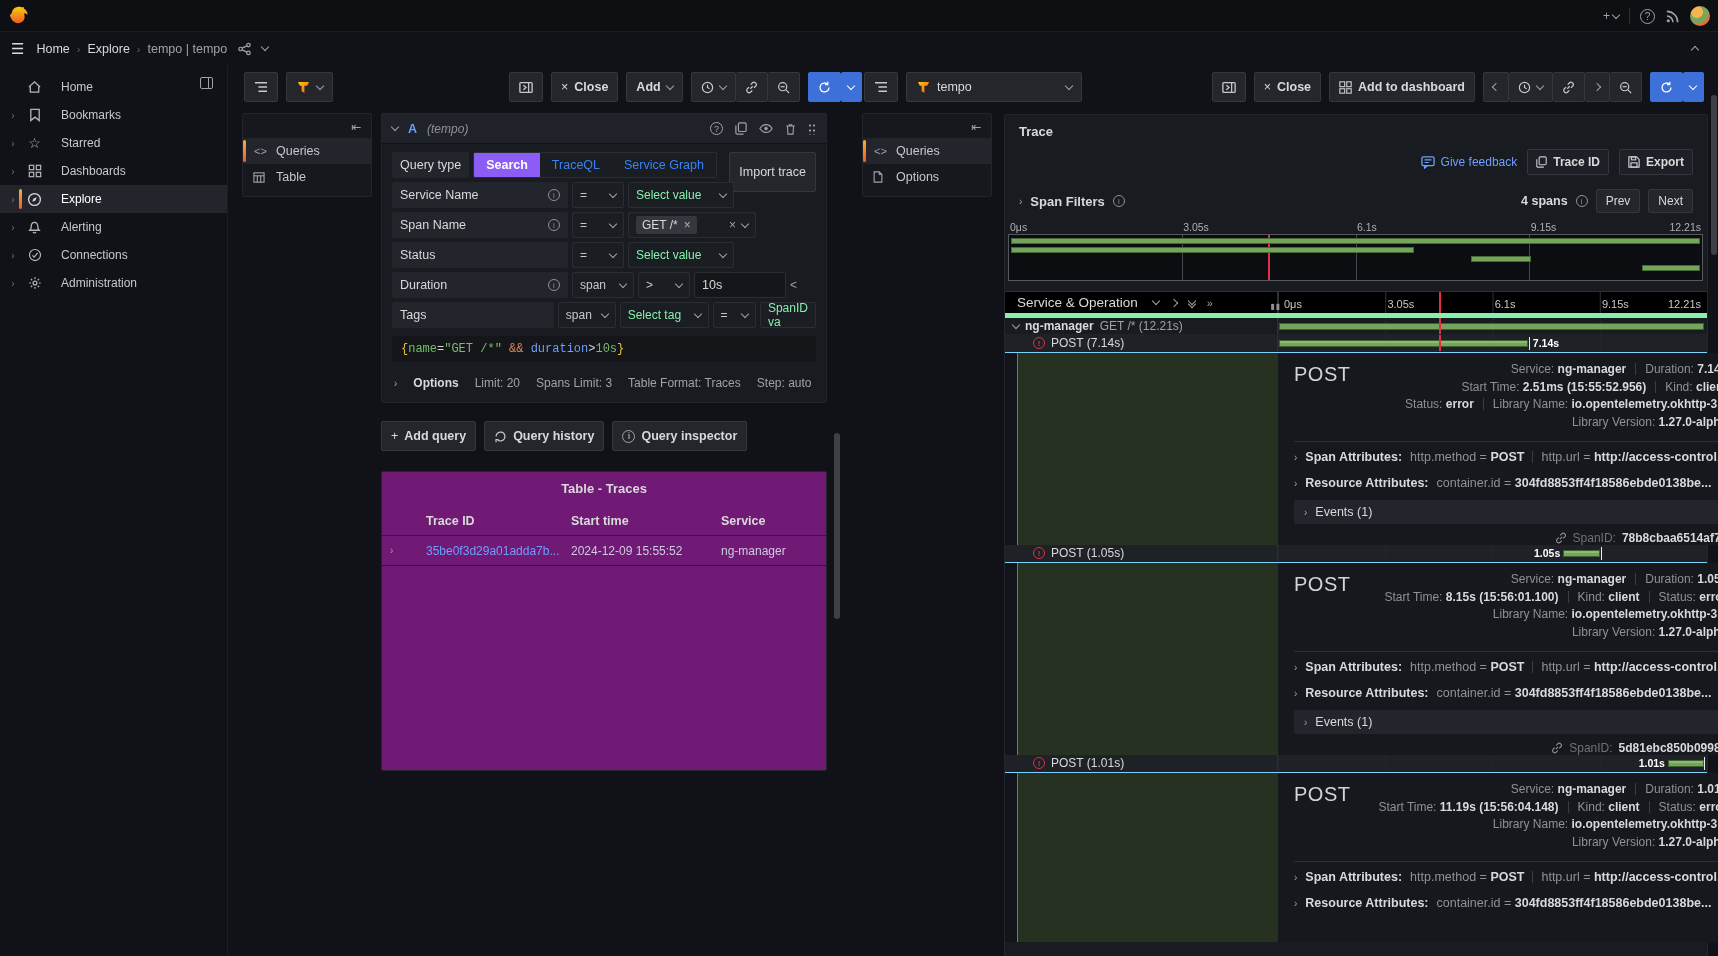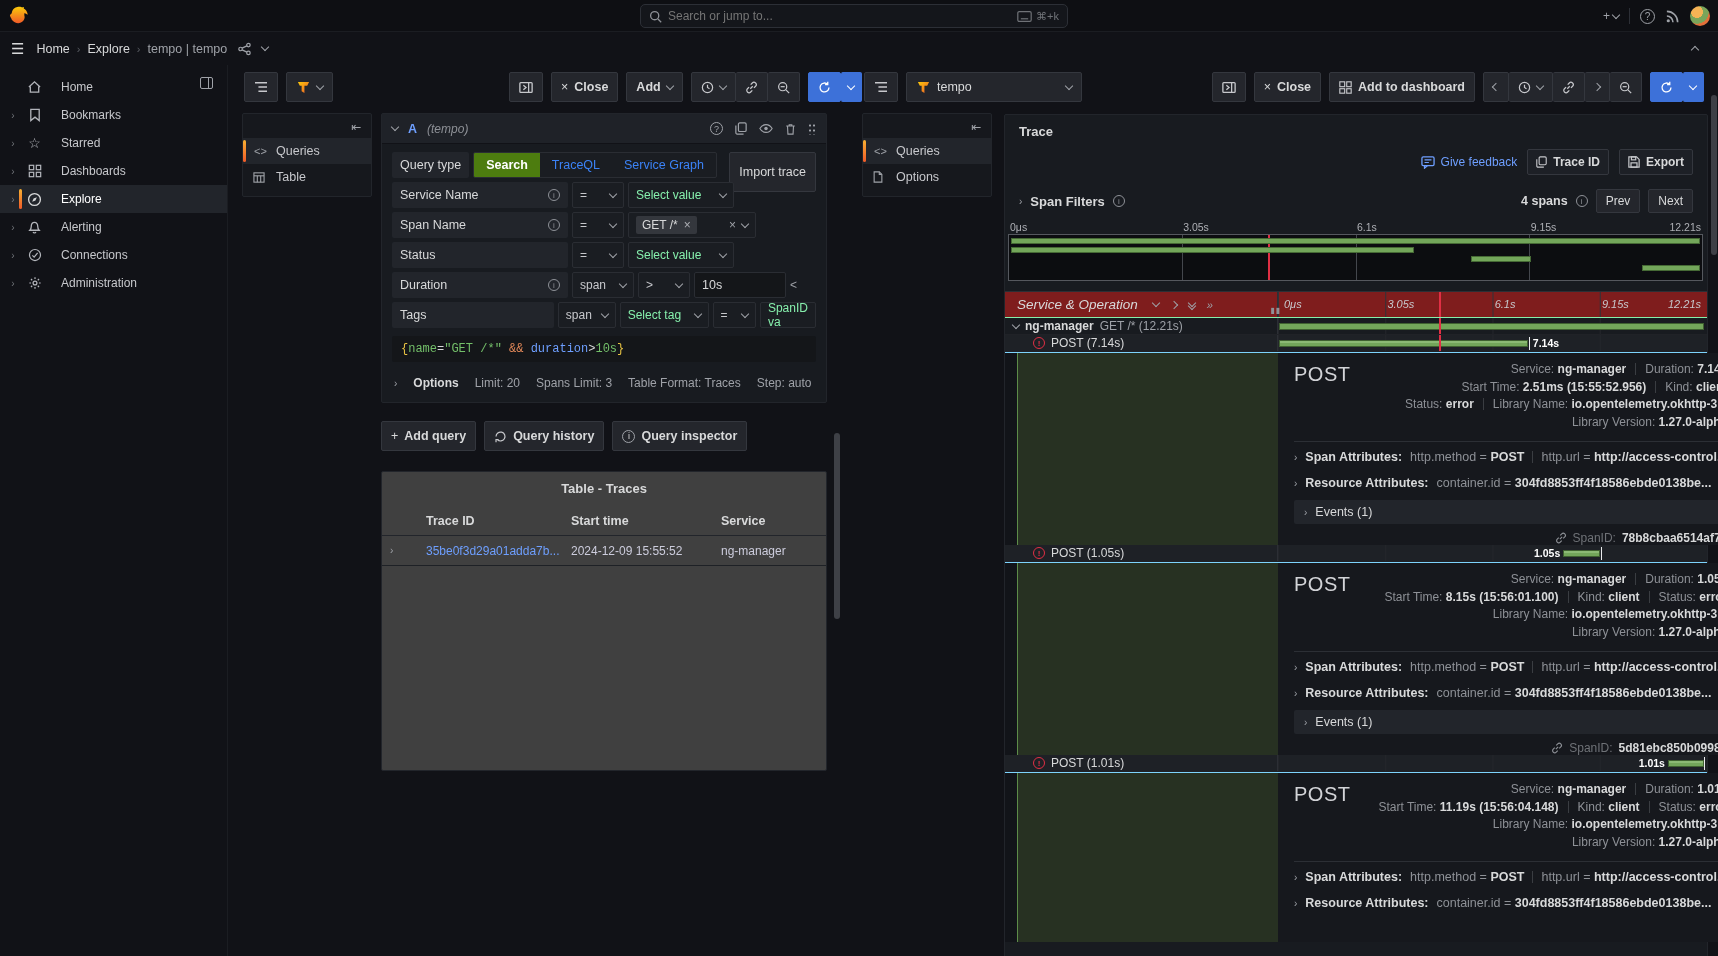--- a/index.html
+++ b/index.html
@@ -82,35 +82,35 @@
   .qrow { display:flex; margin-bottom:4px; height:26px; }
   .flabel { background:#22252b; border-radius:2px; display:flex; align-items:center; padding:0 8px; color:#d8d9da; font-size:12.5px; }
   .flabel.wide { width:176px; margin-right:4px; }
   .flabel .info { margin-left:auto; }
   .info { width:12px; height:12px; border:1px solid #8e9197; border-radius:50%; color:#8e9197; font-size:8px; display:inline-flex; align-items:center; justify-content:center; flex:none; }
   .ctrl { background:#1a1d22; border:1px solid #2a2d33; border-radius:2px; display:flex; align-items:center; gap:6px; padding:0 7px; color:#c7c8cc; margin-right:4px; }
   .ctrl .ph { color:#86efac; }
   .ctrl .cv { color:#9fa2a8; }
   .radio-group { display:flex; background:#1a1d22; border:1px solid #2a2d33; border-radius:2px; overflow:hidden; }
   .radio { padding:0 12px; display:flex; align-items:center; color:#3b82f6; font-size:12.5px; cursor:pointer; }
-  .radio.on { background:#4d7c0f; color:#fff; font-weight:bold; }
+  .radio.on { background:#8b5cf6; color:#fff; font-weight:bold; }
   .chip { background:#34373d; border-radius:2px; height:18px; display:flex; align-items:center; gap:6px; padding:0 6px; color:#d8d9da; }
   .qinput { background:#141619; border:1px solid #2a2d33; border-radius:2px; color:#d8d9da; padding:0 7px; font-family:inherit; font-size:12.5px; margin-right:4px; }
   .traceql-box { background:#141619; border-radius:2px; margin:8px 0 6px; padding:6px 9px;
     font-family:"Liberation Mono","DejaVu Sans Mono",monospace; font-size:12px; white-space:nowrap; overflow:hidden; }
   .tq-brace { color:#e8c343; } .tq-green { color:#73bf69; } .tq-orange { color:#e58a5a; }
   .tq-blue { color:#6e9fff; } .tq-op { color:#d8d9da; }
   .opts-row { display:flex; align-items:center; gap:16px; padding:8px 2px 2px; color:#9fa2a8; white-space:nowrap; overflow:hidden; }
   .opts-row b { color:#d8d9da; font-weight:bold; }
   .caret-r { color:#9fa2a8; font-size:10px; }
 
   .action-row { position:absolute; left:153px; top:356px; display:flex; gap:8px; }
 
   
-  .tbl-panel { position:absolute; left:153px; top:406px; width:446px; height:300px; background:#404040; border:1px solid #22252b; border-radius:2px; }
+  .tbl-panel { position:absolute; left:153px; top:406px; width:446px; height:300px; background:#701a75; border:1px solid #22252b; border-radius:2px; }
   .tbl-title { padding:9px 0 10px; text-align:center; color:#d8d9da; font-size:13px; font-weight:bold; }
   .tbl-head, .tbl-row { display:flex; align-items:center; height:30px; padding:0 8px; }
   .tbl-head { color:#d8d9da; font-weight:bold; font-size:12.5px; border-bottom:1px solid #22252b; }
   .tbl-row { border-bottom:1px solid #1e2126; }
   .tc1 { width:36px; color:#9fa2a8; font-size:10px; }
   .tc2 { width:145px; } .tc3 { width:150px; } .tc4 { flex:1; }
   .link-blue { color:#6e9fff; cursor:pointer; }
 
   
   .ds-pick { width:176px; }
@@ -138,21 +138,21 @@
   .minimap { position:relative; margin:2px 4px 0 3px; height:60px; }
   .mm-labels { position:relative; height:13px; color:#aeb0b5; font-size:10.5px; }
   .mm-labels span { position:absolute; top:0; }
   .mm-box { position:absolute; left:0; right:0; top:13px; bottom:0; border:1px solid #55585e; background:#0c0d10; }
   .mm-grid { position:absolute; top:0; bottom:0; width:1px; background:#44474d; }
   .mm-red { position:absolute; top:0; bottom:0; width:1.5px; background:#e02f44; }
   .mm-bar { position:absolute; height:6px; background:#73a65a; border:1px solid #466a35; }
 
   
   .tl-section { position:relative; margin-top:10px; border-top:1px solid #2c2f35; }
-  .tl-header { display:flex; height:26px; background:#7f1d1d; border-bottom:1px solid #86efac;font-style:italic; }
+  .tl-header { display:flex; height:26px; background:#000000; border-bottom:5px solid #86efac; }
   .namecol { width:273px; flex:none; border-right:1px solid #2c2f35; position:relative; }
   .tl-header .namecol { display:flex; align-items:center; padding-left:12px; gap:9px; }
   .so-title { font-size:13.5px; color:#d8d9da; }
   .so-ics { display:flex; gap:12px; color:#9fa2a8; align-items:center; margin-left:6px; }
   .resize-h { position:absolute; right:-4px; bottom:2px; color:#8e9197; font-size:8px; letter-spacing:1px; z-index:3; }
   .track { flex:1; position:relative;
     background-image:linear-gradient(to right,#24262b 1px,transparent 1px);
     background-size:25% 100%; }
   .tl-header .track { background-image:linear-gradient(to right,#2f3238 1px,transparent 1px); }
   .tick-lab { position:absolute; top:6px; font-size:11px; color:#c7c8cc; }
@@ -199,34 +199,20 @@
 <div class="topbar">
   <svg class="glogo" viewBox="0 0 24 24">
     <defs>
         <linearGradient id="g1" x1="0" y1="1" x2="0" y2="0">
       <stop offset="0" stop-color="#f05a28"></stop>
           <stop offset="1" stop-color="#fbca0a"></stop>
         </linearGradient>
       </defs>
     <path fill="url(#g1)" d="M21.5 10.7c-.1-.9-.3-1.9-.8-3-.5-1-1.2-2.1-2.2-3-.4-.4-.8-.7-1.3-1 .2-.9-.1-1.6-.1-1.6-.9-.1-1.5.3-1.7.5-.3-.1-.7-.3-1-.4-1.4-.4-2.9-.4-4.2-.1C8.8 2.4 7.6 3 6.6 3.9 5 5.3 4.2 7.2 4.1 9c-1.3.9-2 2.3-2 2.3.2 1.7 1 2.7 1.4 3.1.3 1.1.9 2.1 1.7 2.9 1.6 1.7 3.9 2.6 6.1 2.5 1.5 0 3-.5 4.2-1.4 1.1-.8 1.9-1.9 2.3-3.1.5-1.3.5-2.7.1-3.9l-.2-.5c.7-2.1 0-3.8 0-3.8-.8-.1-1.4.2-1.7.4z"></path>
   </svg>
-  <div class="searchbox">
-    <svg width="13" height="13" viewBox="0 0 16 16">
-      <circle cx="7" cy="7" r="5" fill="none" stroke="#8e9197" stroke-width="1.6"></circle>
-      <line x1="11" y1="11" x2="15" y2="15" stroke="#8e9197" stroke-width="1.6"></line>
-    </svg>
-    <input placeholder="Search or jump to..." style="">
-    <span class="kbd-hint">
-      <svg width="15" height="11" viewBox="0 0 16 12">
-        <rect x="0.7" y="0.7" width="14.6" height="10.6" rx="1.5" fill="none" stroke="#6f7277" stroke-width="1.3"></rect>
-        <line x1="4" y1="8.5" x2="12" y2="8.5" stroke="#6f7277" stroke-width="1.3"></line>
-      </svg>
-      <span>⌘+k</span>
-    </span>
-  </div>
   <div class="topbar-right">
     <span class="tb-ic">+ <span class="cv"></span></span>
     <span class="vdiv"></span>
     <span class="tb-ic circ-q" style="width:15px;height:15px;font-size:10px;">?</span>
     <span class="tb-ic">
       <svg width="15" height="15" viewBox="0 0 16 16">
           <circle cx="3.5" cy="12.5" r="1.7" fill="#9fa2a8"></circle>
         <path d="M2 7.5a6.5 6.5 0 0 1 6.5 6.5M2 2.5A11.5 11.5 0 0 1 13.5 14" fill="none" stroke="#9fa2a8" stroke-width="1.7"></path>
         </svg>
     </span>

